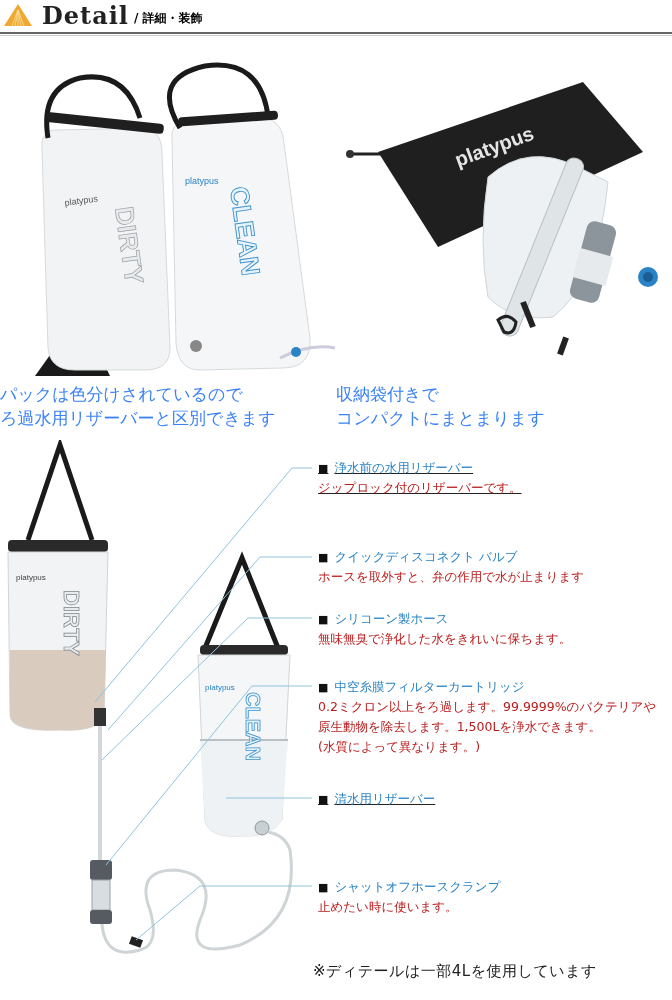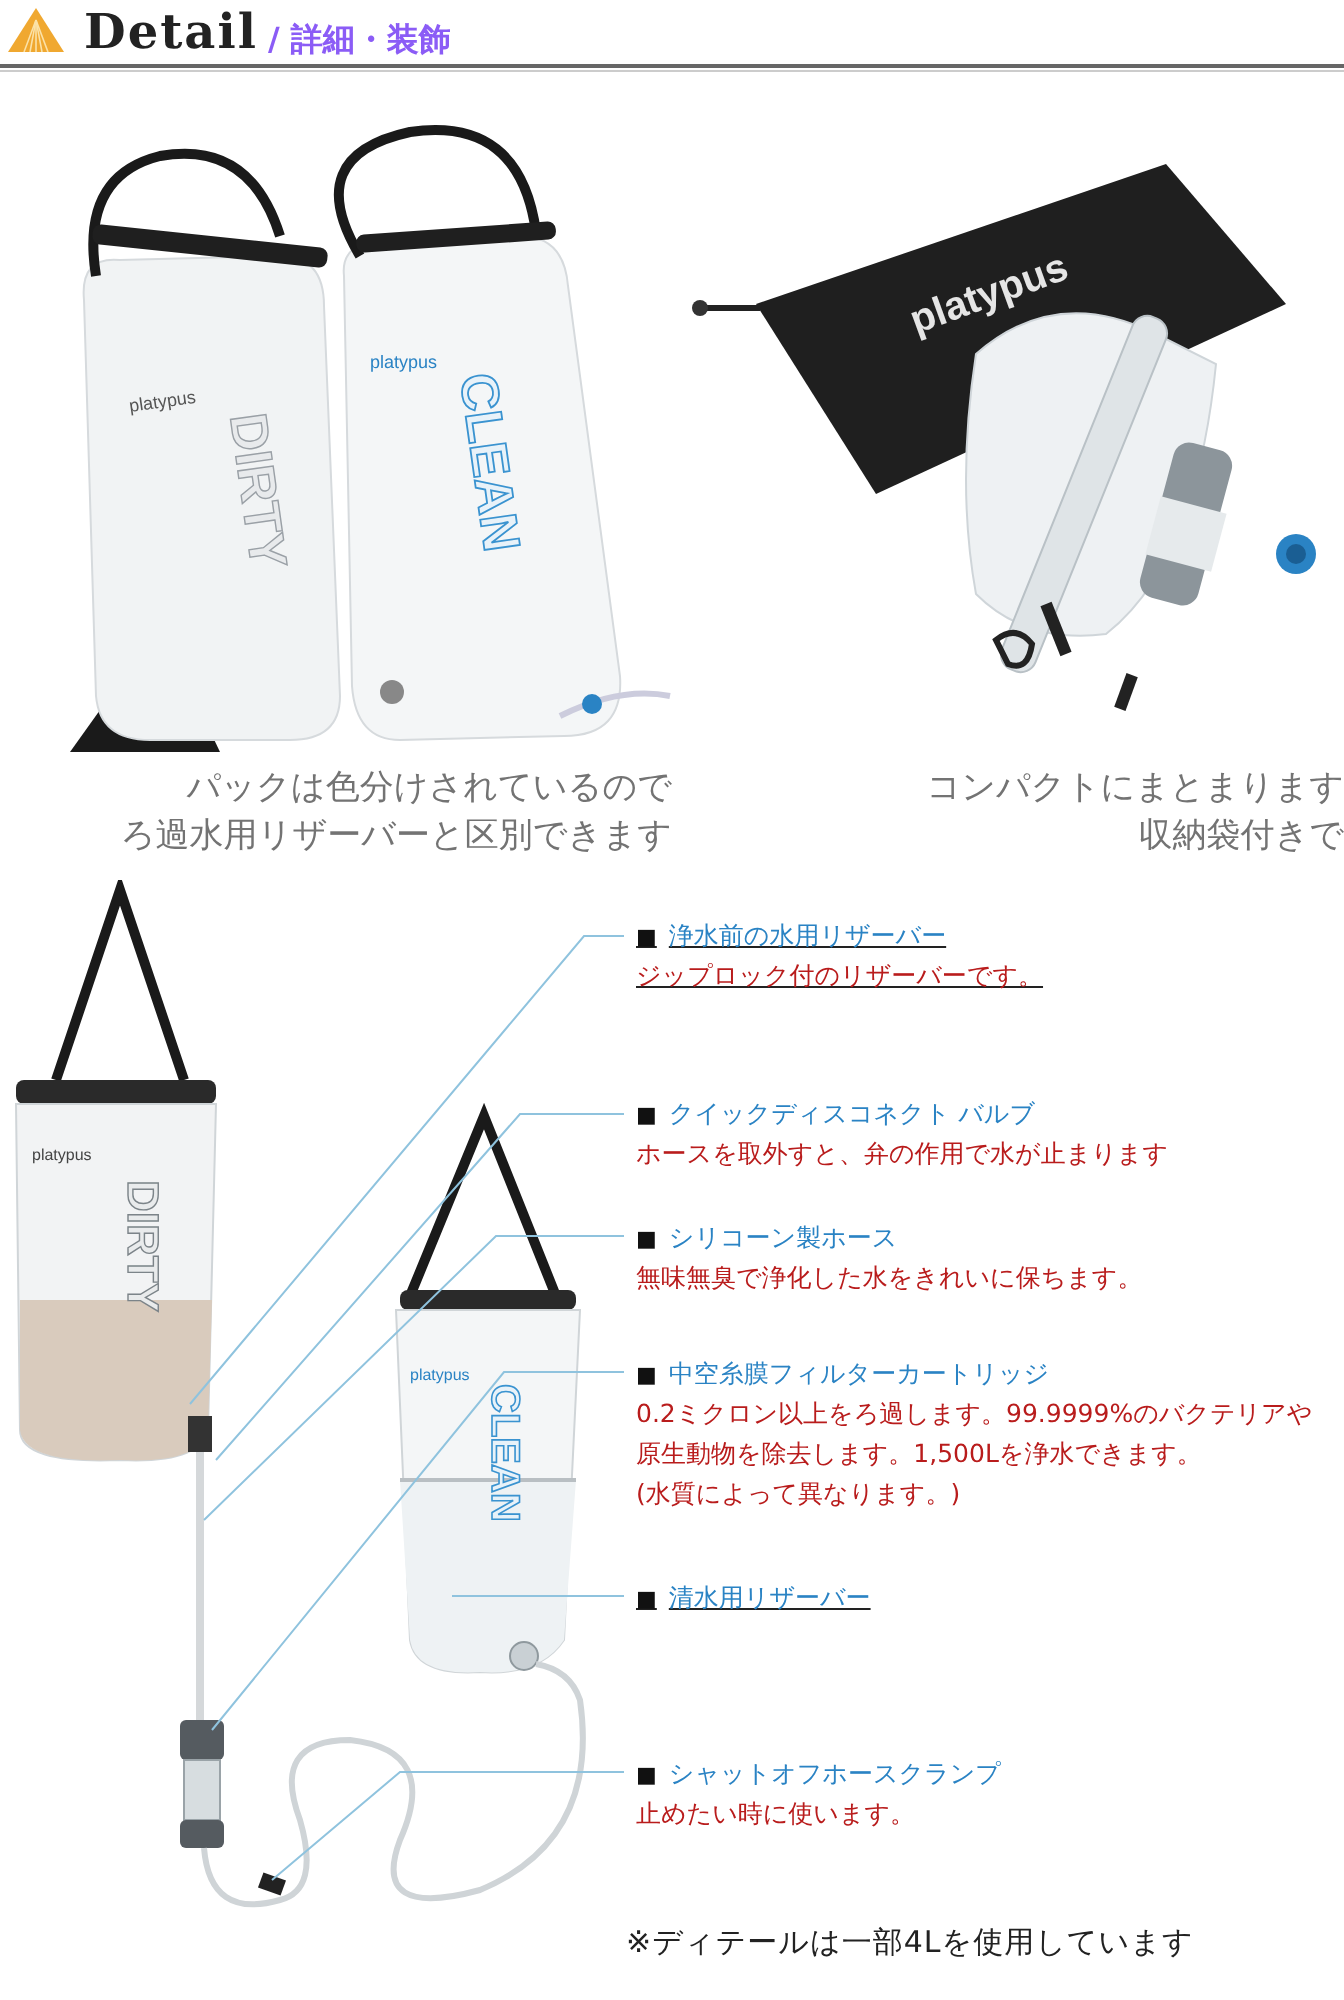--- a/index.html
+++ b/index.html
@@ -3,29 +3,29 @@
 <meta charset="utf-8">
 <style>
   * { box-sizing: border-box; margin: 0; padding: 0; }
   html, body { width: 672px; height: 1000px; background: #ffffff; overflow: hidden; }
   body { font-family: "DejaVu Sans", sans-serif; color: #222; position: relative; }
 
   
   .header { position: absolute; left: 0; top: 0; width: 536px; height: 36px; padding-left: 43px; }
   .header-icon { position: absolute; left: 4px; top: 4px; width: 28px; height: 22px; }
   .header-title { position: absolute; left: 42px; top: 1px; font-family: "DejaVu Serif", serif; font-size: 24px; font-weight: bold; color: #222; letter-spacing: 1px; }
-  .header-sub { position: absolute; left: 134px; top: 10px; font-size: 16px; font-weight: bold; color: #8b5cf6; }
+  .header-sub { position: absolute; left: 134px; top: 10px; font-size: 12px; font-weight: bold; color: #000000; }
   .header-rule { position: absolute; left: 0; top: 32px; width: 672px; height: 2px; background: #666; }
   .header-rule2 { position: absolute; left: 0; top: 35px; width: 672px; height: 1px; background: #ccc; }
 
   
   .photo { position: absolute; }
   .photo svg { display: block; }
 
-  .caption { position: absolute; text-align: right; font-size: 17px; line-height: 24px; color: #737373; }
+  .caption { position: absolute; text-align: left; font-size: 17px; line-height: 24px; color: #3b82f6; }
 
   
   .callout { position: absolute; left: 318px; width: 354px; }
   .callout-head { font-size: 12.5px; line-height: 18px; color: #2a83c4; white-space: nowrap; }
   .callout-head .sq { color: #111; margin-right: 6px; font-size: 11px; }
   .callout-body { font-size: 12.5px; line-height: 20px; color: #b91c1c; white-space: nowrap; }
 
   .lines { position: absolute; left: 0; top: 440px; width: 672px; height: 520px; pointer-events: none; }
 
   .footnote { position: absolute; left: 313px; top: 962px; font-size: 15px; color: #222; white-space: nowrap; letter-spacing: 0.5px; }
@@ -94,22 +94,22 @@
     <path d="M185,220 l10,25" stroke="#222" stroke-width="6"></path>
     <rect x="222" y="255" width="6" height="18" fill="#222" transform="rotate(20 225 264)"></rect>
   </svg>
 </div>
 
 <div class="caption" style="left:0; top:382px; width:336px;">
   <div>パックは色分けされているので</div>
   <div>ろ過水用リザーバーと区別できます</div>
 </div>
 <div class="caption" style="left:336px; top:382px; width:336px;">
+  <div>収納袋付きで</div>
   <div>コンパクトにまとまります</div>
-  <div>収納袋付きで</div>
 </div>
 
 <div class="photo" style="left:0; top:440px; width:310px; height:520px;">
   <svg width="310" height="520" viewBox="0 0 310 520">
 
     <path d="M28,100 L60,5 L92,100" fill="none" stroke="#1a1a1a" stroke-width="5"></path>
 
     <rect x="8" y="100" width="100" height="12" rx="4" fill="#2a2a2a"></rect>
     <path d="M8,112 L108,112 L104,275 Q100,292 60,290 Q10,292 10,275 Z" fill="#f2f3f4" stroke="#d0d5d8"></path>
     <path d="M10,210 L106,210 L104,275 Q100,292 60,290 Q12,292 10,275 Z" fill="#d9cbbd"></path>

